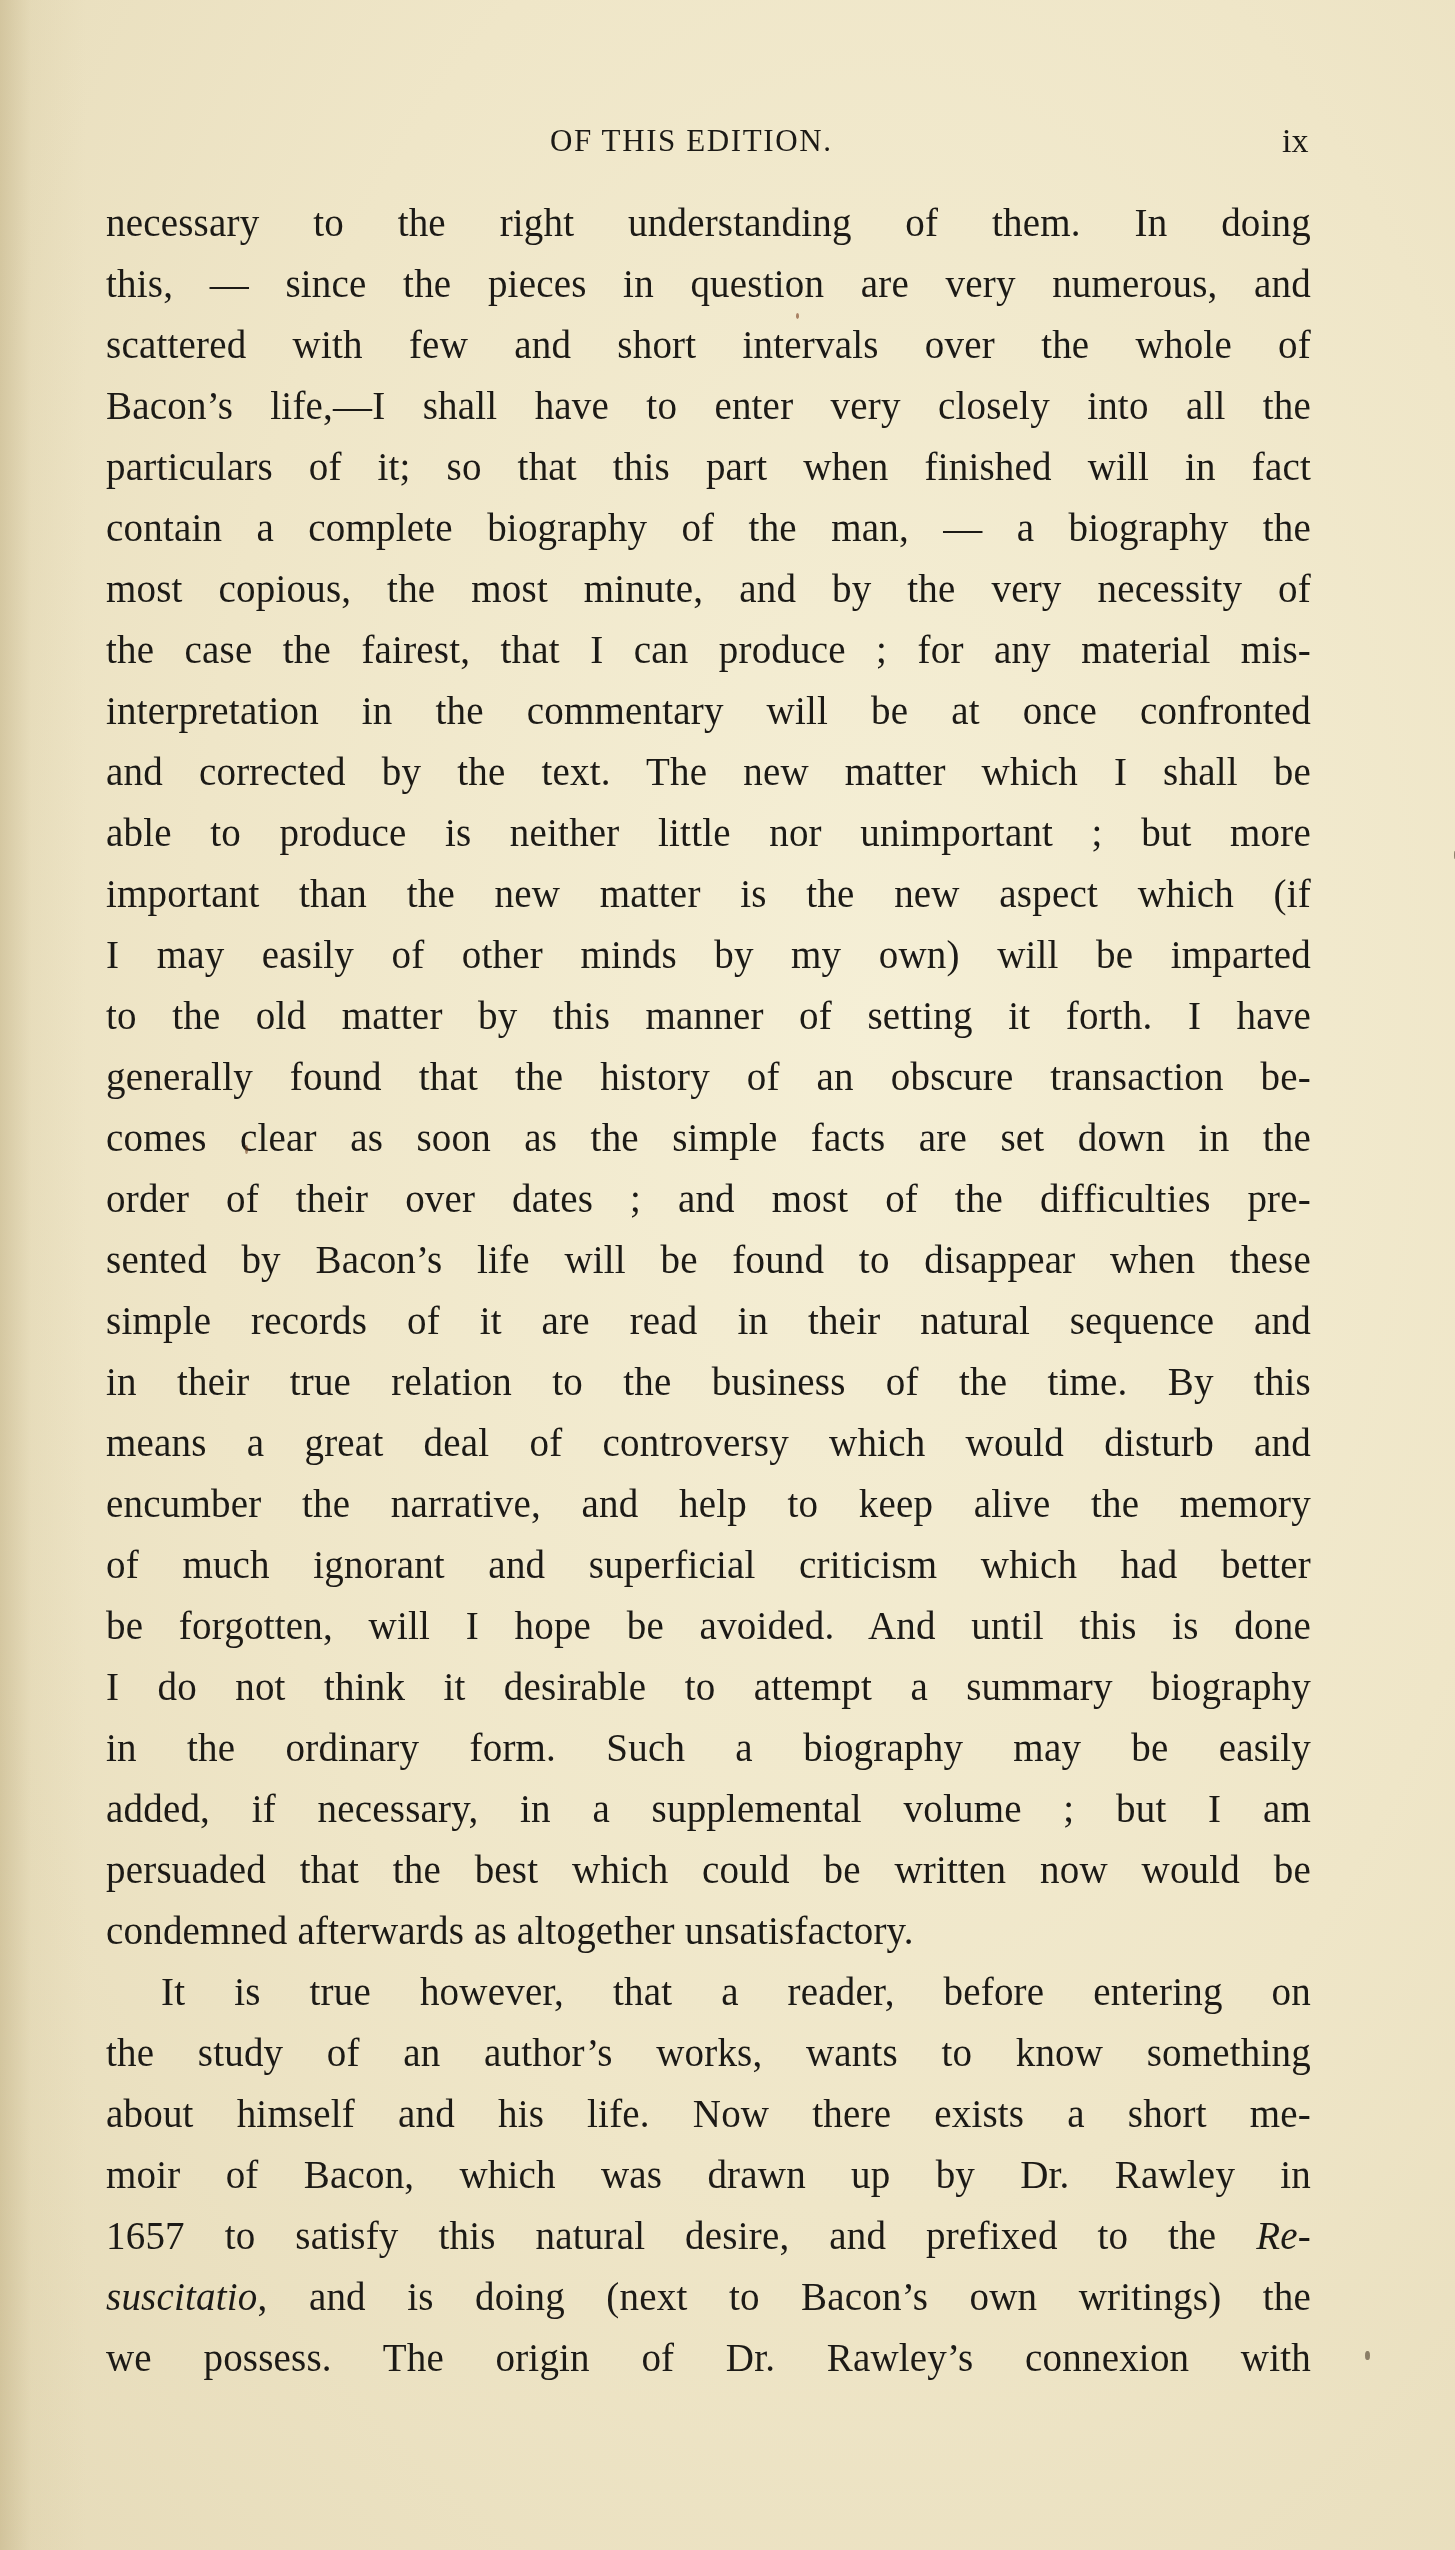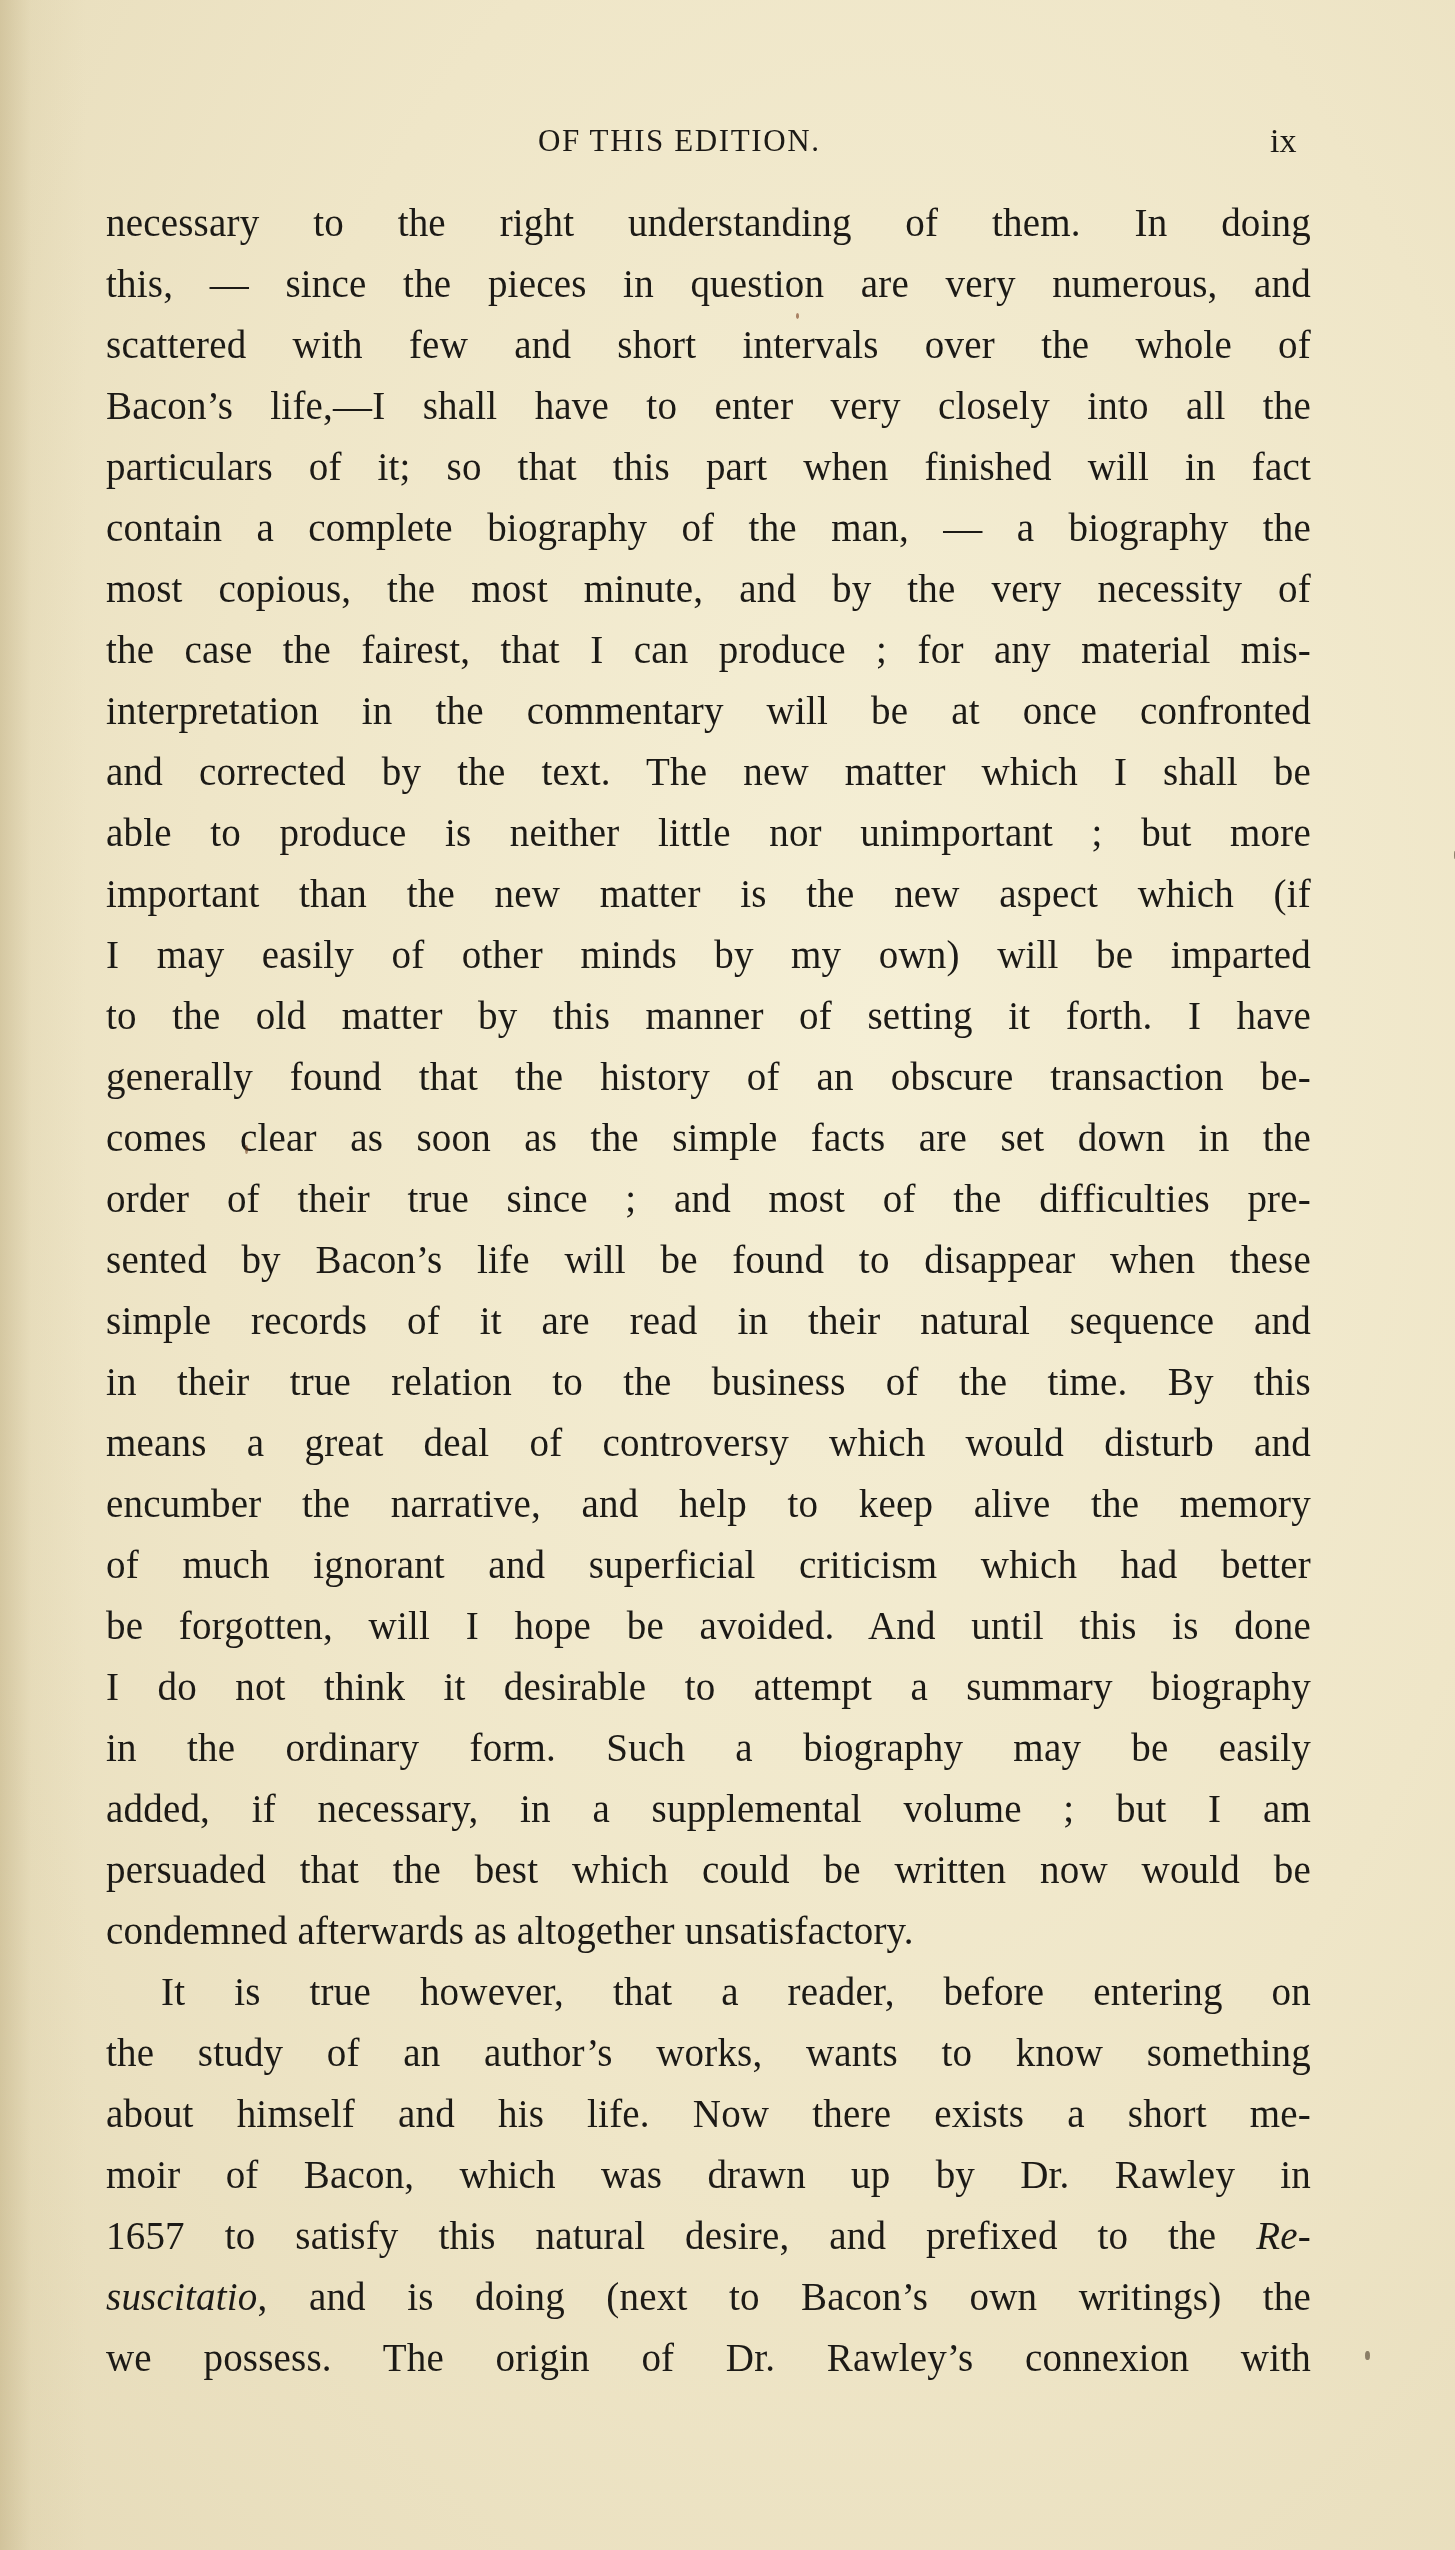--- a/index.html
+++ b/index.html
@@ -21,21 +21,21 @@
     .page {
       position: absolute;
       left: 0;
       top: 0;
       width: 1455px;
       height: 2550px;
     }
     .running-head {
       position: absolute;
       top: 117px;
-      left: 0;
+      left: 12px;
       width: 1273px;
       height: 47px;
     }
     .running-title {
       position: absolute;
       left: 538px;
       top: 0;
       font-size: 31px;
       letter-spacing: 1.6px;
       font-variant: small-caps;
@@ -99,21 +99,21 @@
     <span class="line">most copious, the most minute, and by the very necessity of</span>
     <span class="line">the case the fairest, that I can produce ; for any material mis-</span>
     <span class="line">interpretation in the commentary will be at once confronted</span>
     <span class="line">and corrected by the text. The new matter which I shall be</span>
     <span class="line">able to produce is neither little nor unimportant ; but more</span>
     <span class="line">important than the new matter is the new aspect which (if</span>
     <span class="line">I may easily of other minds by my own) will be imparted</span>
     <span class="line">to the old matter by this manner of setting it forth. I have</span>
     <span class="line">generally found that the history of an obscure transaction be-</span>
     <span class="line">comes clear as soon as the simple facts are set down in the</span>
-    <span class="line">order of their true since ; and most of the difficulties pre-</span>
+    <span class="line">order of their over dates ; and most of the difficulties pre-</span>
     <span class="line">sented by Bacon’s life will be found to disappear when these</span>
     <span class="line">simple records of it are read in their natural sequence and</span>
     <span class="line">in their true relation to the business of the time. By this</span>
     <span class="line">means a great deal of controversy which would disturb and</span>
     <span class="line">encumber the narrative, and help to keep alive the memory</span>
     <span class="line">of much ignorant and superficial criticism which had better</span>
     <span class="line">be forgotten, will I hope be avoided. And until this is done</span>
     <span class="line">I do not think it desirable to attempt a summary biography</span>
     <span class="line">in the ordinary form. Such a biography may be easily</span>
     <span class="line">added, if necessary, in a supplemental volume ; but I am</span>

